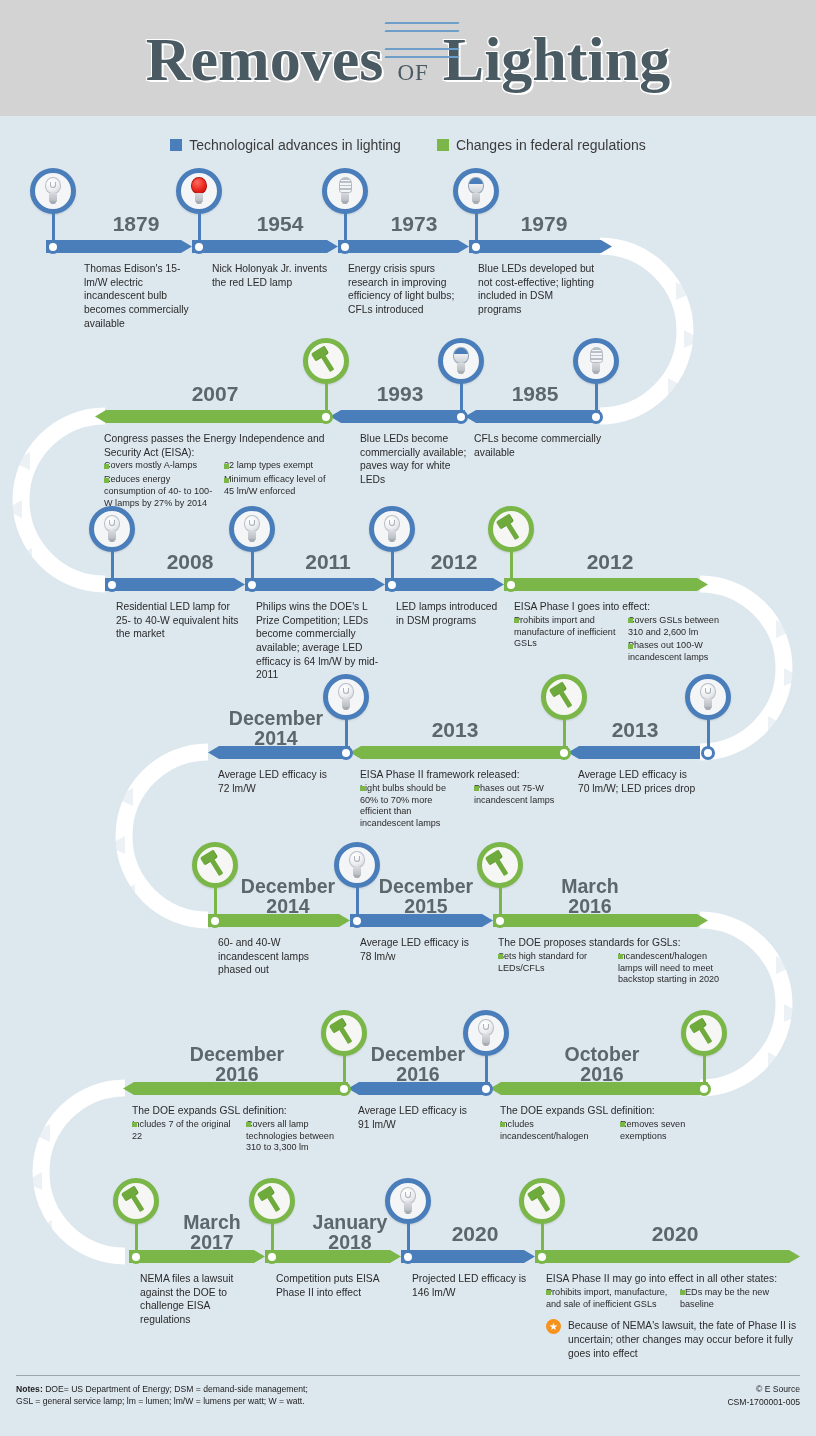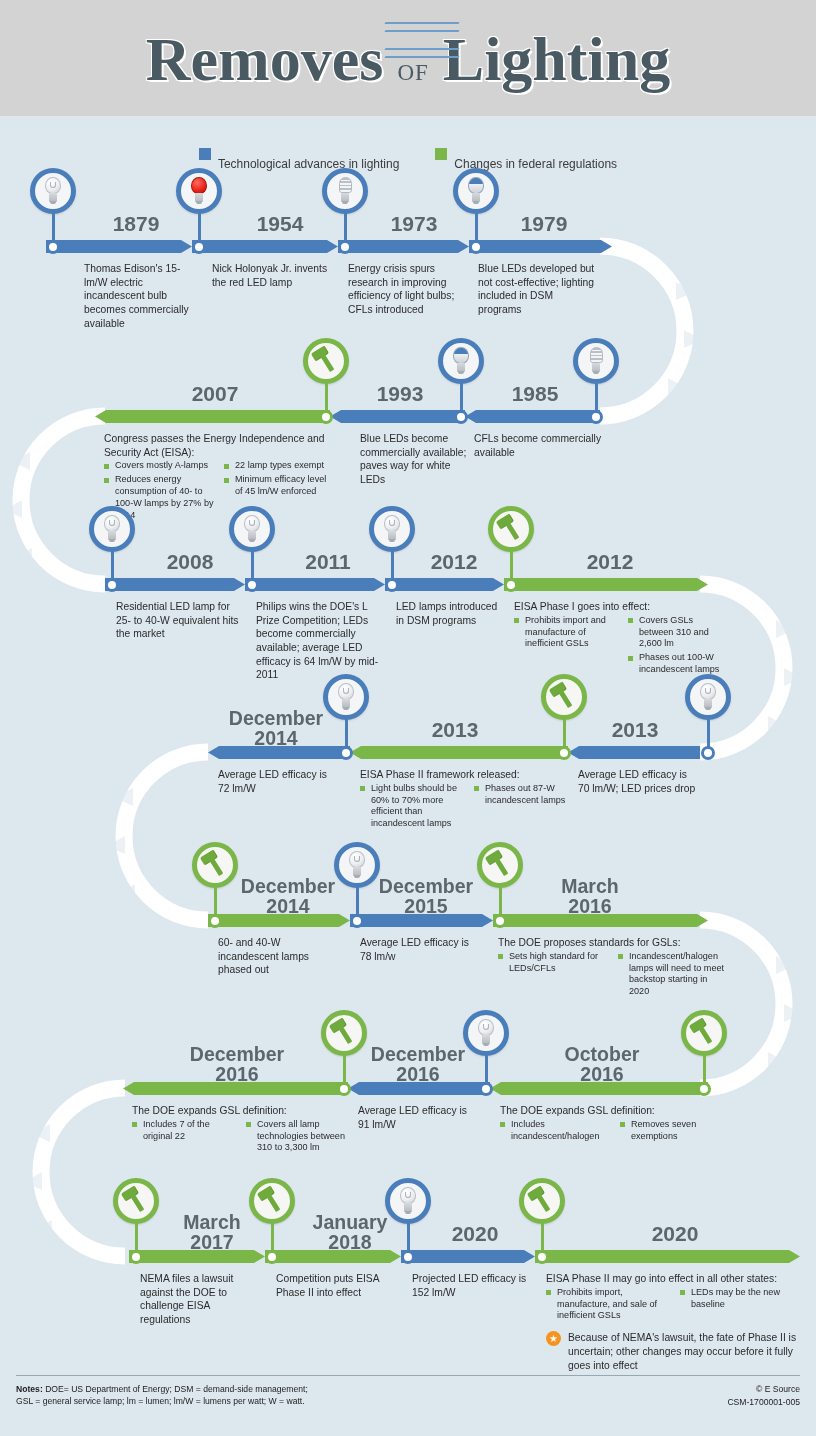--- a/index.html
+++ b/index.html
@@ -41,21 +41,21 @@
   #title .of-l3 { top:24px; }
   #title .of-l4 { top:32px; }
 
   
   #legend {
     position:absolute; top:137px; left:0; width:816px;
     display:flex; justify-content:center; gap:36px; align-items:center;
   }
   .legend-item { display:flex; align-items:center; gap:7px; }
   .legend-swatch { width:12px; height:12px; display:block; }
-  .legend-label { font-size:12px; color:#3b3b3b;margin-top:20px; }
+  .legend-label { font-size:14px; color:#3b3b3b; }
 
   
   #canvas { position:absolute; left:0; top:0; width:816px; height:1436px; }
   #arcs { position:absolute; left:0; top:0; width:816px; height:1436px; pointer-events:none; }
 
   
   .seg { position:absolute; }
   .seg .bar {
     position:absolute; left:0; height:13px; top:0;
     background:#4a7ebb;
@@ -140,21 +140,21 @@
   }
 
   
   .desc {
     position:absolute; font-size:10.3px; color:#2b2b2b; line-height:1.33;
   }
   .desc .lead { display:block; margin-bottom:1px; }
   .desc .cols { display:flex; gap:10px; }
   .desc ul { list-style:none; }
   .desc li {
-    position:relative; padding-left:11px; font-size:9.1px; line-height:1.3;
+    position:relative; font-size:9.1px; line-height:1.3;
     margin-bottom:2px; color:#2b2b2b;
   }
   .desc li:before {
     content:""; position:absolute; left:0; top:3.5px;
     width:5px; height:5px; background:#7ab648;
   }
   .desc .star-note {
     position:relative; padding-left:22px; margin-top:7px;
     font-size:10.3px; line-height:1.35;
   }
@@ -492,21 +492,21 @@
     <div class="stem" style="height:38px;"></div>
     <div class="knob" style="top:72px;"></div>
   </div>
   <div class="desc" style="left:360px; top:768px; width:218px;">
     <span class="lead">EISA Phase II framework released:</span>
     <div class="cols">
       <ul style="width:104px;">
         <li>Light bulbs should be 60% to 70% more efficient than incandescent lamps</li>
       </ul>
       <ul style="width:100px;">
-        <li>Phases out 87-W incandescent lamps</li>
+        <li>Phases out 75-W incandescent lamps</li>
       </ul>
     </div>
   </div>
 
   <div class="seg" style="left:208px; top:746px; width:142px;">
     <div class="bar l" style="width:142px;"></div>
   </div>
   <div class="year two-line" style="left:214px; top:708px; width:124px;">December
 2014</div>
   <div class="pin" style="left:323px; top:674px;">
@@ -711,21 +711,21 @@
       <div class="bulb">
           <span class="glass"></span>
           <span class="fil"></span>
           <span class="base"></span>
         </div>
     </div>
     <div class="stem" style="height:38px;"></div>
     <div class="knob" style="top:72px;"></div>
   </div>
   <div class="desc" style="left:412px; top:1272px; width:116px;">
-    <span class="lead">Projected LED efficacy is 152 lm/W</span>
+    <span class="lead">Projected LED efficacy is 146 lm/W</span>
   </div>
 
   <div class="seg green" style="left:535px; top:1250px; width:265px;">
     <div class="bar r" style="width:265px;"></div>
   </div>
   <div class="year" style="left:620px; top:1223px; width:110px;">2020</div>
   <div class="pin green" style="left:519px; top:1178px;">
     <div class="circ">
       <div class="gavel">
           <span class="head"></span>

